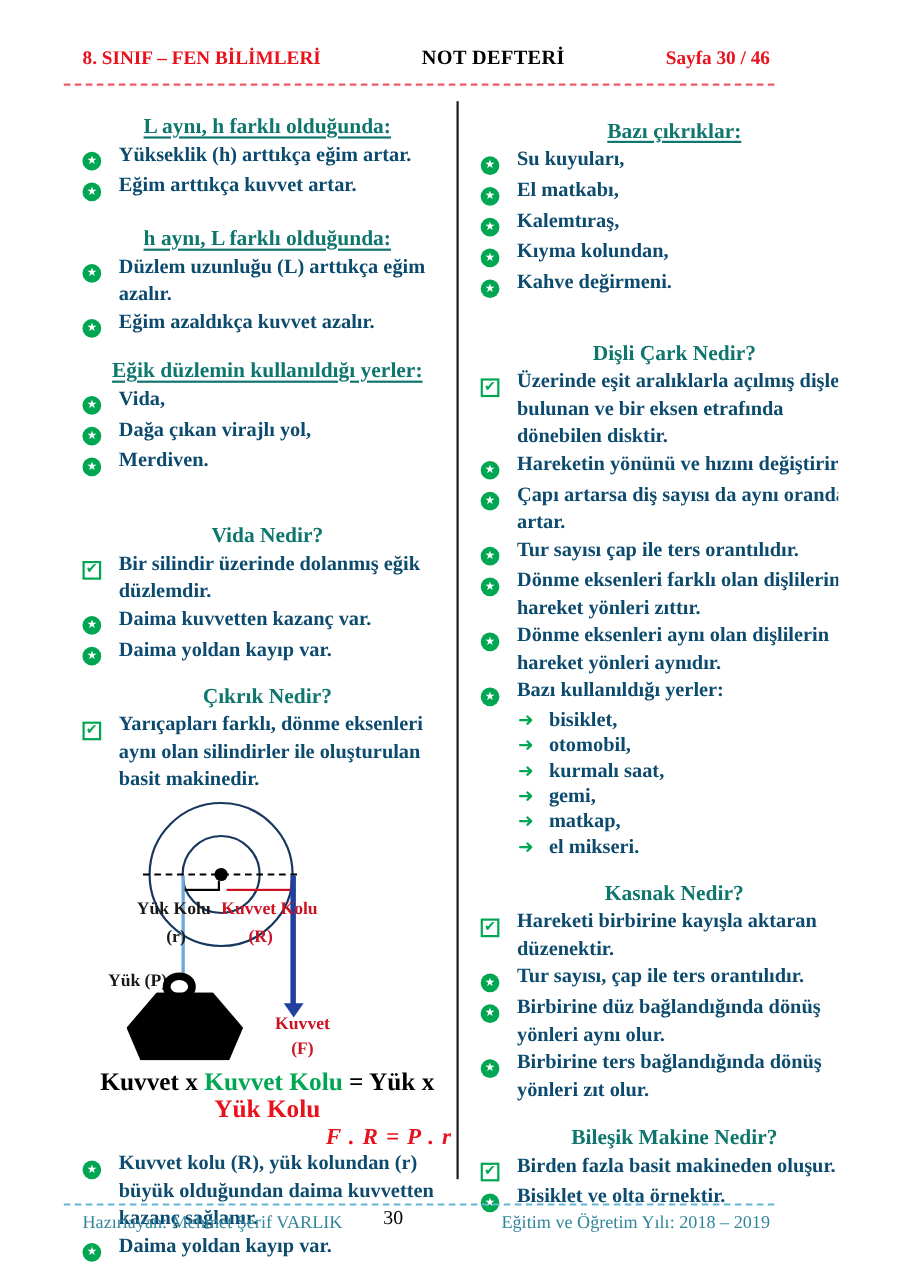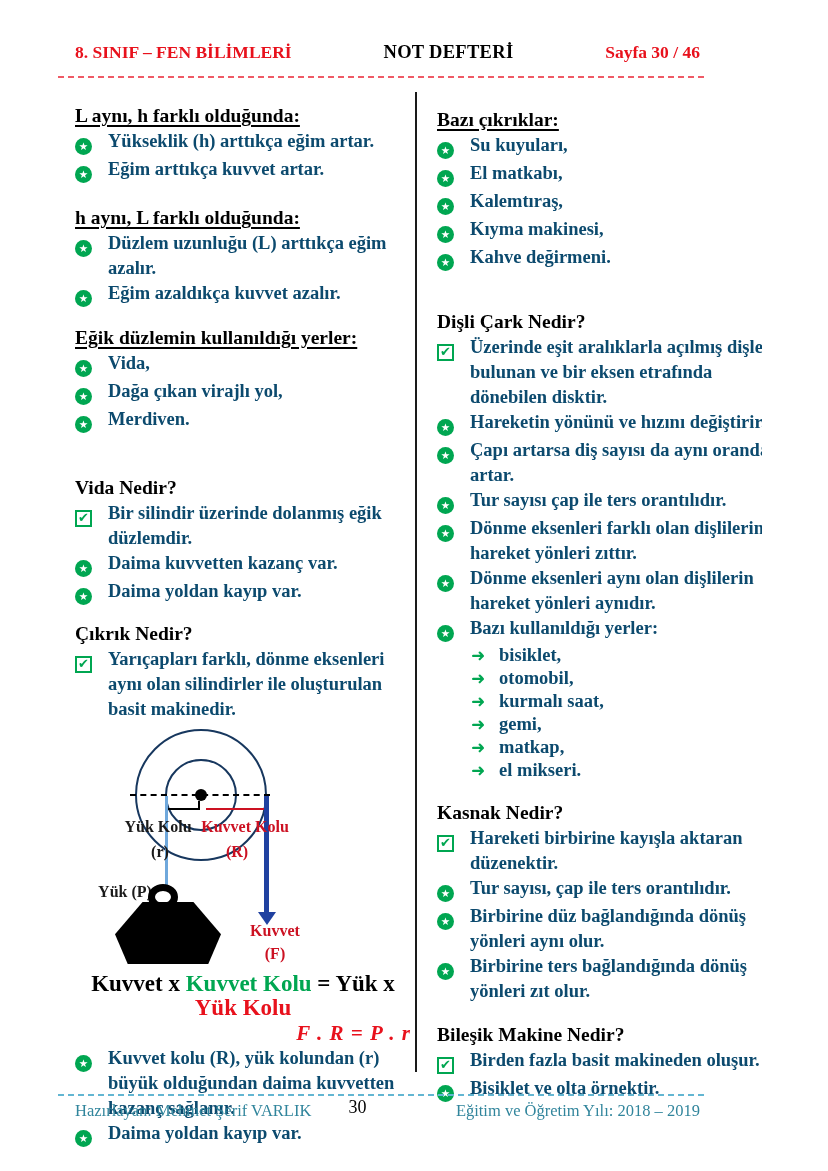--- a/index.html
+++ b/index.html
@@ -29,21 +29,21 @@
     display:flex; justify-content:space-between; align-items:baseline;
   }
   .footer .f-left, .footer .f-right { color:#31859c; font-size:16.5px; }
   .footer .f-center { color:#000000; font-size:18px; position:absolute; left:0; right:60px; text-align:center; top:-4px; }
   
   .divider { position:absolute; left:415px; top:92px; width:2px; height:980px; background:#1a1a1a; }
   .col { position:absolute; top:95px; }
   .col-left  { left:75px;  width:336px; }
   .col-right { left:437px; width:352px; }
   .h {
-    color:#000000; font-weight:bold; font-size:19.5px; line-height:26px;
+    color:#0f766e; font-weight:bold; font-size:19.5px; line-height:26px;text-align:center;
   }
   .h.ul { text-decoration:underline; text-decoration-thickness:2px; text-underline-offset:3px; }
   .li { display:flex; align-items:flex-start; line-height:25px; }
   .li .t { color:#0c4a6e; font-weight:bold; font-size:18.5px; flex:1; }
   .ic-wrap { width:33px; flex:0 0 33px; padding-top:3px; }
   .ic-star {
     display:inline-block; width:17px; height:17px; border-radius:50%;
     background:#00a651; color:#ffffff; font-size:10.5px; line-height:17px;
     text-align:center; font-family:"DejaVu Sans", sans-serif;
   }
@@ -209,21 +209,21 @@
     <div class="li">
         <span class="ic-wrap"><span class="ic-star">★</span></span>
         <span class="t">El matkabı,</span>
       </div>
     <div class="li">
         <span class="ic-wrap"><span class="ic-star">★</span></span>
         <span class="t">Kalemtıraş,</span>
       </div>
     <div class="li">
         <span class="ic-wrap"><span class="ic-star">★</span></span>
-        <span class="t">Kıyma makinesi,</span>
+        <span class="t">Kıyma kolundan,</span>
       </div>
     <div class="li">
         <span class="ic-wrap"><span class="ic-star">★</span></span>
         <span class="t">Kahve değirmeni.</span>
       </div>
 
     <div class="h mt36">Dişli Çark Nedir?</div>
     <div class="li">
         <span class="ic-wrap"><span class="ic-check">✔</span></span>
         <span class="t">Üzerinde eşit aralıklarla açılmış dişler bulunan ve bir eksen etrafında dönebilen disktir.</span>

